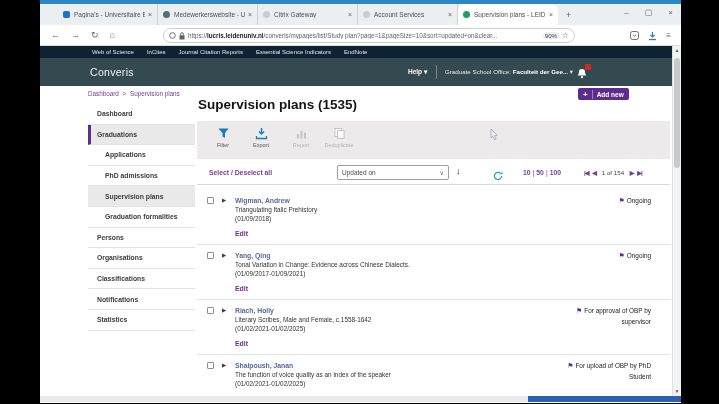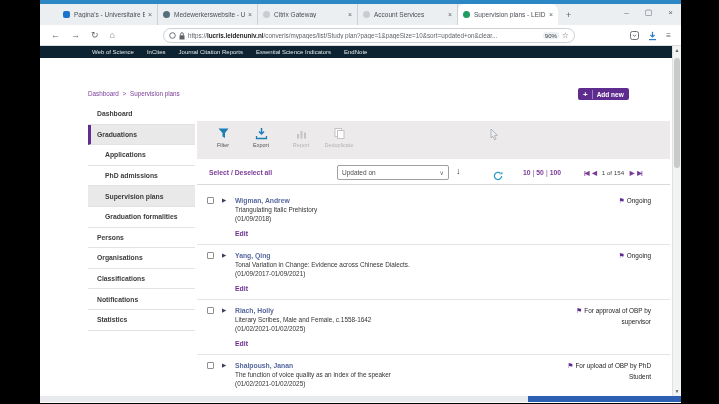--- a/index.html
+++ b/index.html
@@ -178,20 +178,31 @@
     </div>
 
     <div class="darkbar">
       <span>Web of Science</span>
       <span>InCites</span>
       <span>Journal Citation Reports</span>
       <span>Essential Science Indicators</span>
       <span>EndNote</span>
     </div>
 
+    <div class="appbar">
+      <span class="brand">Converis</span>
+      <span class="help"><span>Help</span> <span>▾</span></span>
+      <div class="appbar-divider"></div>
+      <span class="context"><span>Graduate School Office:</span> <b>Faculteit der Gee...</b> <span>▾</span></span>
+      <span class="bell"><svg width="10" height="11">
+            <path d="M5 1a3.1 3.1 0 0 1 3.1 3.1c0 2.2.8 2.9 1.3 3.3H.6C1.1 7 1.9 6.3 1.9 4.1A3.1 3.1 0 0 1 5 1z" fill="#fff"></path>
+            <circle cx="5" cy="9.2" r="1.1" fill="#fff"></circle>
+          </svg></span>
+      <span class="badge"></span>
+    </div>
 
     <div class="content">
       <div class="breadcrumb">
         <span>Dashboard</span>
         <span class="sep">&gt;</span>
         <span>Supervision plans</span>
       </div>
       <div class="addnew">
         <span class="plus">+</span>
         <span>Add new</span>
@@ -227,20 +238,21 @@
           </div>
         <div class="side-item">
             <span>Notifications</span>
           </div>
         <div class="side-item">
             <span>Statistics</span>
           </div>
       </div>
 
       <div class="main">
+        <div class="page-title">Supervision plans (1535)</div>
 
         <div class="toolbar">
           <div class="tool" style="left:8px">
             <svg width="13" height="13">
                 <path d="M1.5 1.5h10L8 6v5L5.5 9.5V6z" fill="#1b7fb5"></path>
               </svg>
             <span class="lbl">Filter</span>
           </div>
           <div class="tool" style="left:46px">
             <svg width="13" height="13">

